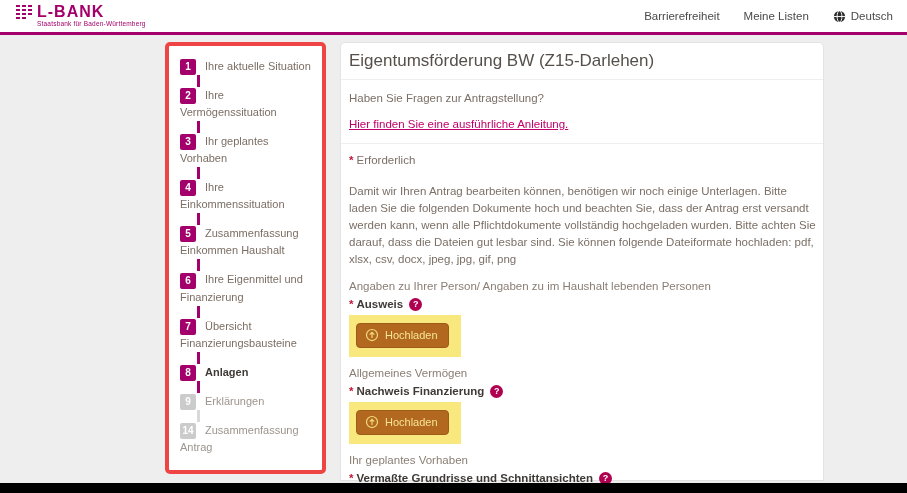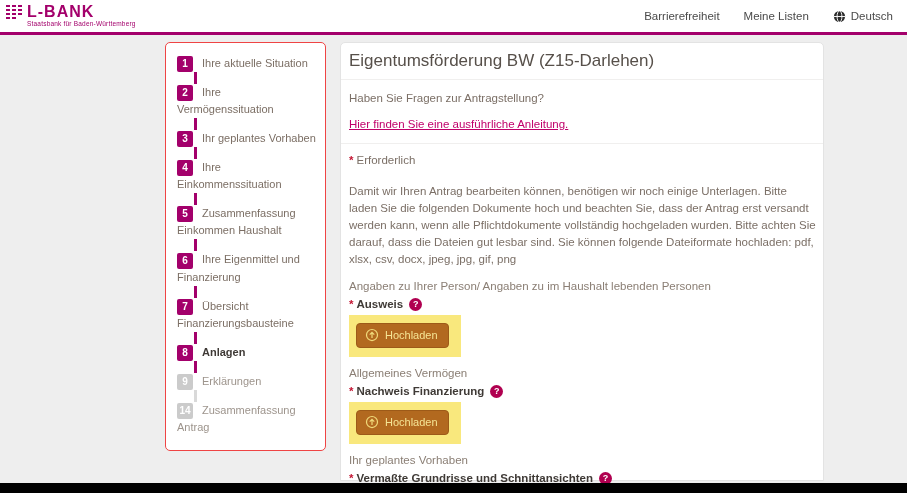--- a/index.html
+++ b/index.html
@@ -3,30 +3,30 @@
 <meta charset="utf-8">
 <style>
   * { margin:0; padding:0; box-sizing:border-box; }
   html,body { width:907px; height:493px; overflow:hidden; background:#eeeeee;
     font-family:"Liberation Sans", sans-serif; }
 
   
   .header { position:absolute; left:0; top:0; width:907px; height:35px;
     background:#ffffff; border-bottom:3px solid #a3006b;
     display:flex; align-items:center; justify-content:space-between; z-index:40; }
-  .logo { display:flex; align-items:flex-start; gap:4px; padding-left:6px; cursor:pointer; }
+  .logo { display:flex; align-items:flex-start; gap:4px; padding-left:16px; cursor:pointer; }
   .logo-text-wrap { display:flex; flex-direction:column; }
   .logo-name { color:#a3006b; font-weight:bold; font-size:16px; letter-spacing:1px; line-height:16px; }
   .logo-sub { color:#a3006b; font-size:6.5px; line-height:8px; letter-spacing:.2px; }
   .nav { display:flex; align-items:flex-start; gap:24px; padding-right:14px; }
   .nav-item { font-size:11.5px; color:#4a4a4a; cursor:pointer; display:flex; align-items:center; gap:5px; }
 
   
   .sidebar-card { position:absolute; left:165px; top:42px; width:161px;
-    background:#fff; border:1px solid #ef4444; border-radius:5px;
+    background:#fff; border:4px solid #ef4444; border-radius:5px;
     padding:12px 8px 14px 11px; z-index:5; }
   .step { font-size:11px; line-height:17px; color:#7b6e64; cursor:pointer; }
   .step .sq { display:inline-block; width:16px; height:16px; border-radius:2px;
     background:#a3006b; color:#fff; font-size:10px; font-weight:bold;
     text-align:center; line-height:16px; vertical-align:middle; margin-right:9px; }
   .step.upcoming .sq { background:#cbcbcb; }
   .step.upcoming { color:#9d948c; }
   .step.active .lbl { font-weight:bold; color:#3f3a36; }
   .conn { width:3px; height:12px; margin-left:17px; background:#a3006b; }
   .conn.g { background:#d9d9d9; }

